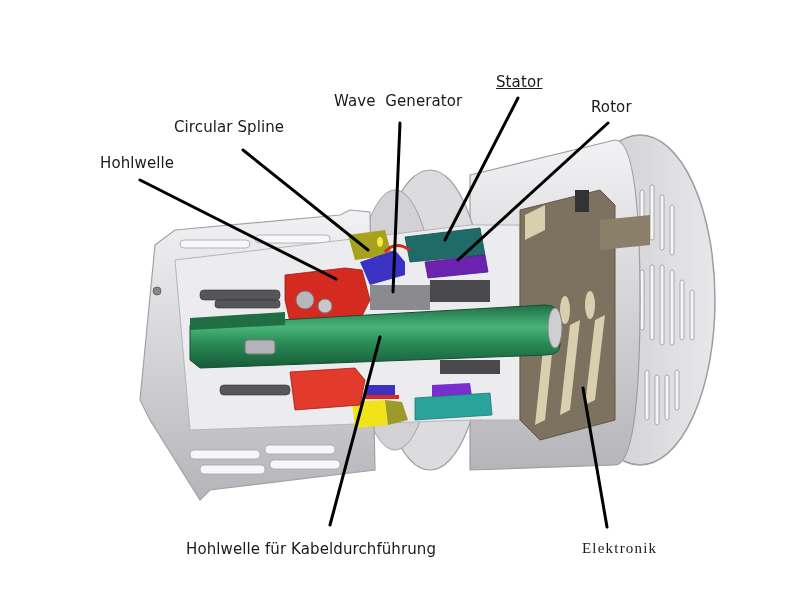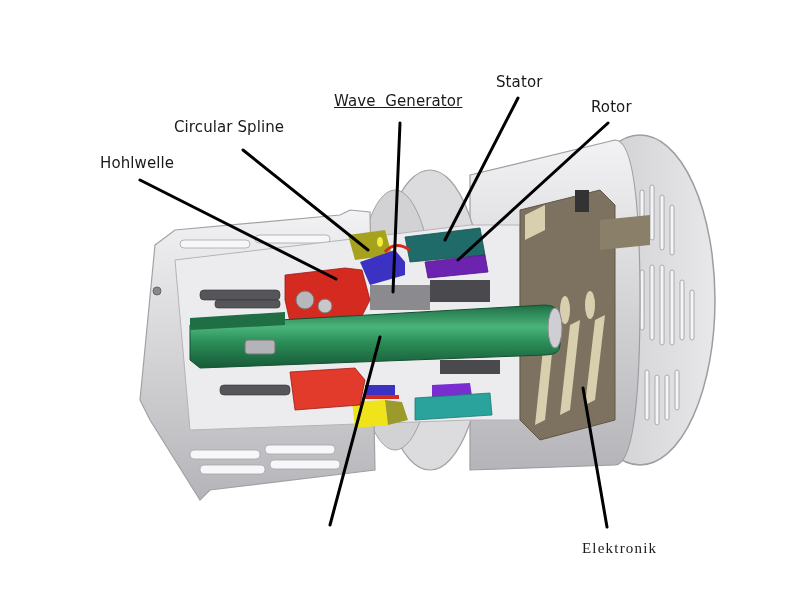--- a/index.html
+++ b/index.html
@@ -123,17 +123,18 @@
     <line x1="400" y1="123" x2="393" y2="292"></line>
     <line x1="518" y1="98" x2="445" y2="240"></line>
     <line x1="608" y1="123" x2="458" y2="260"></line>
     <line x1="380" y1="337" x2="330" y2="525"></line>
     <line x1="583" y1="388" x2="607" y2="527"></line>
   </g>
 </svg>
 
 <div class="lbl" style="left:100px; top:154px;">Hohlwelle</div>
 <div class="lbl" style="left:174px; top:118px;">Circular Spline</div>
-<div class="lbl" style="left:334px; top:92px; white-space:pre;text-decoration:underline;">Wave  Generator</div>
-<div class="lbl" style="left:496px; top:73px;">Stator</div>
+<div class="lbl" style="left:334px; top:92px; white-space:pre;">Wave  Generator</div>
+<div class="lbl" style="left:496px; top:73px;text-decoration:underline;">Stator</div>
 <div class="lbl" style="left:584px; top:98px;margin-left:7px;">Rotor</div>
+<div class="lbl" style="left:186px; top:540px;">Hohlwelle für Kabeldurchführung</div>
 <div class="lbl spaced" style="left:582px; top:540px;">Elektronik</div>
 </div>
 
 </body></html>

